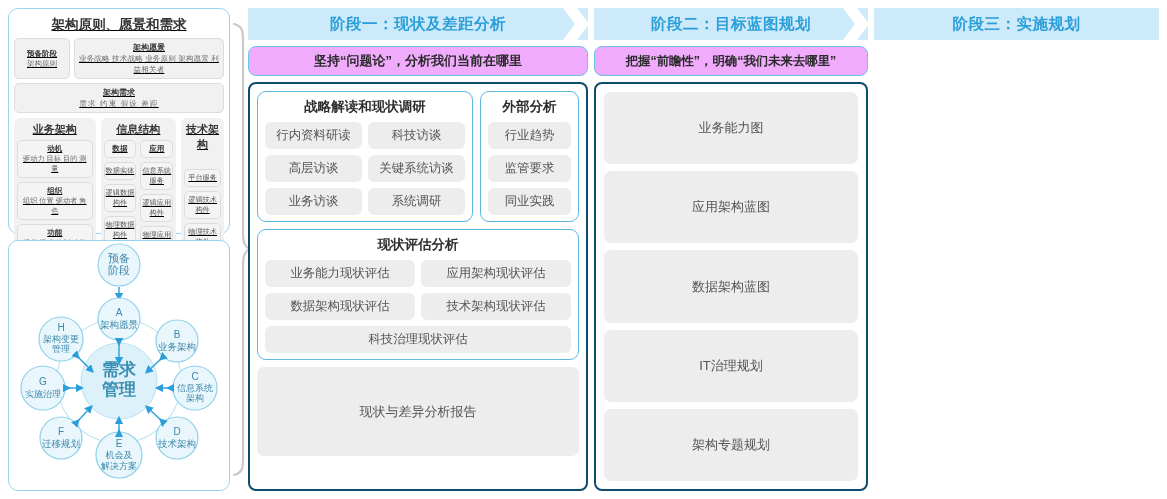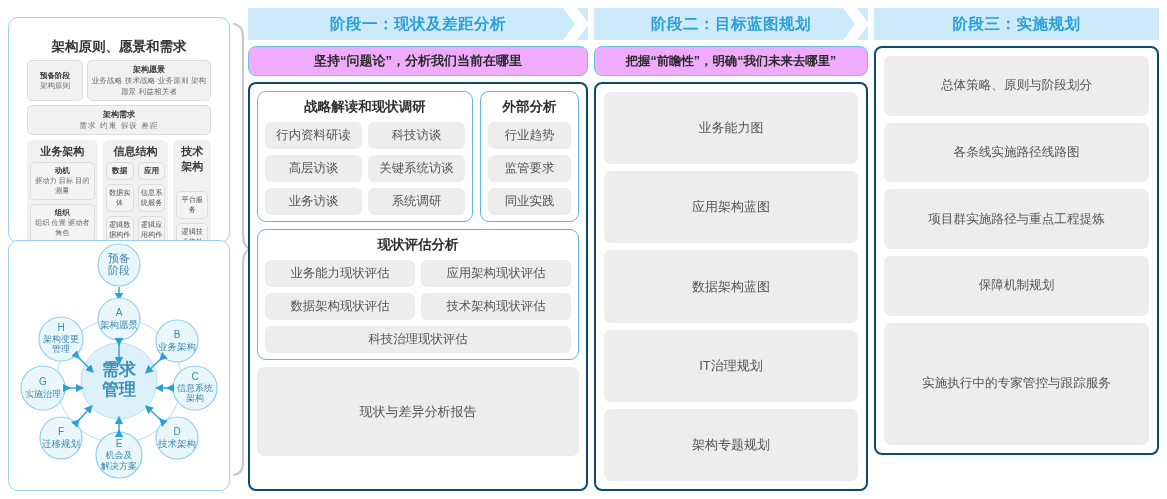--- a/index.html
+++ b/index.html
@@ -11,21 +11,21 @@
   }
   .canvas{position:relative;width:1167px;height:499px;}
 
   
   .left-col{position:absolute;left:8px;top:8px;width:222px;height:483px;}
 
   .panel-rounded{
     border:1px solid #9ad3ef;border-radius:10px;background:#ffffff;
     box-sizing:border-box;
   }
-  .togaf-box{position:absolute;left:0;top:9px;width:222px;height:226px;padding:18px;}
+  .togaf-box{position:absolute;left:0;top:0;width:222px;height:226px;padding:5px;text-decoration:underline;}
   .adm-box{position:absolute;left:0;top:232px;width:222px;height:251px;}
 
   .grey-grp{background:#f1f1f1;border-radius:6px;padding:4px;box-sizing:border-box;}
   .grey-cell{background:#f1f1f1;border:1px solid #dcdcdc;border-radius:5px;box-sizing:border-box;
              display:flex;flex-direction:column;align-items:center;justify-content:center;}
 
   .t-title{font-weight:bold;color:#3a3a3a;text-align:center;}
   .t-sub{color:#6d6d6d;text-align:center;}
 
   .sec1{font-size:13.5px;font-weight:bold;color:#333;text-align:center;margin:2px 0 4px;}
@@ -366,22 +366,15 @@
       <div class="bigchip">数据架构蓝图</div>
       <div class="bigchip">IT治理规划</div>
       <div class="bigchip">架构专题规划</div>
     </div>
   </div>
 
   <div class="stage s3">
     <div class="hdr">
       <span class="hdr-txt">阶段三：实施规划</span>
     </div>
-    <div class="body">
-      <div class="bigchip">总体策略、原则与阶段划分</div>
-      <div class="bigchip">各条线实施路径线路图</div>
-      <div class="bigchip">项目群实施路径与重点工程提炼</div>
-      <div class="bigchip">保障机制规划</div>
-      <div class="bigchip grow2">实施执行中的专家管控与跟踪服务</div>
-    </div>
   </div>
 
 </div>
 
 </body></html>

